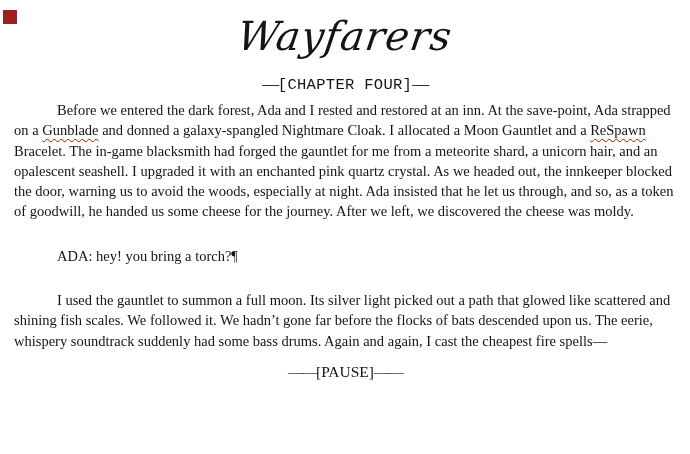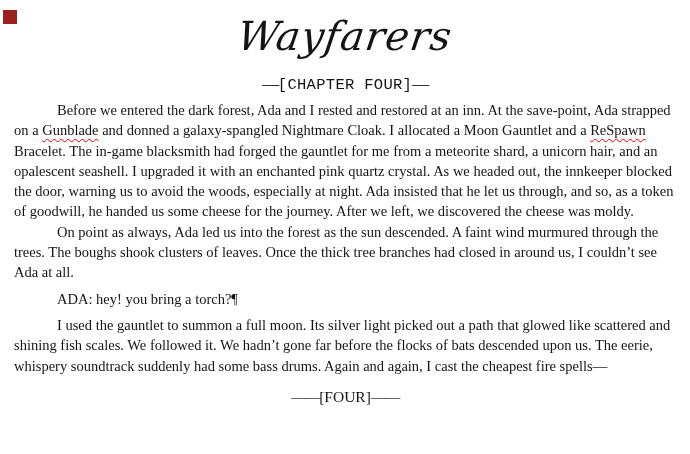--- a/index.html
+++ b/index.html
@@ -47,21 +47,21 @@
   }
   .dash{letter-spacing:-1.5px;color:#333;}
   .body-text{
     margin-top:6px;
     font-size:14.5px;
     line-height:20.3px;
     text-align:left;
   }
   .body-text p{margin:0;}
   .body-text p.indent{text-indent:43px;}
-  .body-text p.gap-before{margin-top:6px;}
+  .body-text p.gap-before{margin-top:24px;}
   .misspelled{
     text-decoration:underline;
     text-decoration-style:wavy;
     text-decoration-color:var(--squiggle-color);
     text-decoration-thickness:1px;
     text-underline-offset:3px;
     font-family:Liberation Serif, serif;
   }
   .pilcrow{color:var(--text-color);}
   .pause-heading{
@@ -78,20 +78,19 @@
 <div class="corner-marker"></div>
 
 <div class="page">
 
   <div class="doc-title">Wayfarers</div>
 
   <div class="chapter-heading"><span class="dash">——</span><span>[CHAPTER FOUR]</span><span class="dash">——</span></div>
 
   <div class="body-text" id="paragraphs">
       <p class="indent"><span>Before we entered the dark forest, Ada and I rested and restored at an inn. At the save-point, Ada strapped on a </span><span class="misspelled">Gunblade</span><span> and donned a galaxy-spangled Nightmare Cloak. I allocated a Moon Gauntlet and a </span><span class="misspelled">ReSpawn</span><span> Bracelet. The in-game blacksmith had forged the gauntlet for me from a meteorite shard, a unicorn hair, and an opalescent seashell. I upgraded it with an enchanted pink quartz crystal. As we headed out, the innkeeper blocked the door, warning us to avoid the woods, especially at night. Ada insisted that he let us through, and so, as a token of goodwill, he handed us some cheese for the journey. After we left, we discovered the cheese was moldy.</span></p>
-      <p class="indent"><span>On point as always, Ada led us into the forest as the sun descended. A faint wind murmured through the trees. The boughs shook clusters of leaves. Once the thick tree branches had closed in around us, I couldn’t see Ada at all.</span></p>
       <p class="indent gap-before"><span>ADA: hey! you bring a torch?</span><span class="pilcrow">¶</span></p>
       <p class="indent gap-before"><span>I used the gauntlet to summon a full moon. Its silver light picked out a path that glowed like scattered and shining fish scales. We followed it. We hadn’t gone far before the flocks of bats descended upon us. The eerie, whispery soundtrack suddenly had some bass drums. Again and again, I cast the cheapest fire spells—</span></p>
     </div>
 
-  <div class="pause-heading"><span class="dash">——</span><span>[FOUR]</span><span class="dash">——</span></div>
+  <div class="pause-heading"><span class="dash">——</span><span>[PAUSE]</span><span class="dash">——</span></div>
 
 </div>
 
 </body></html>

